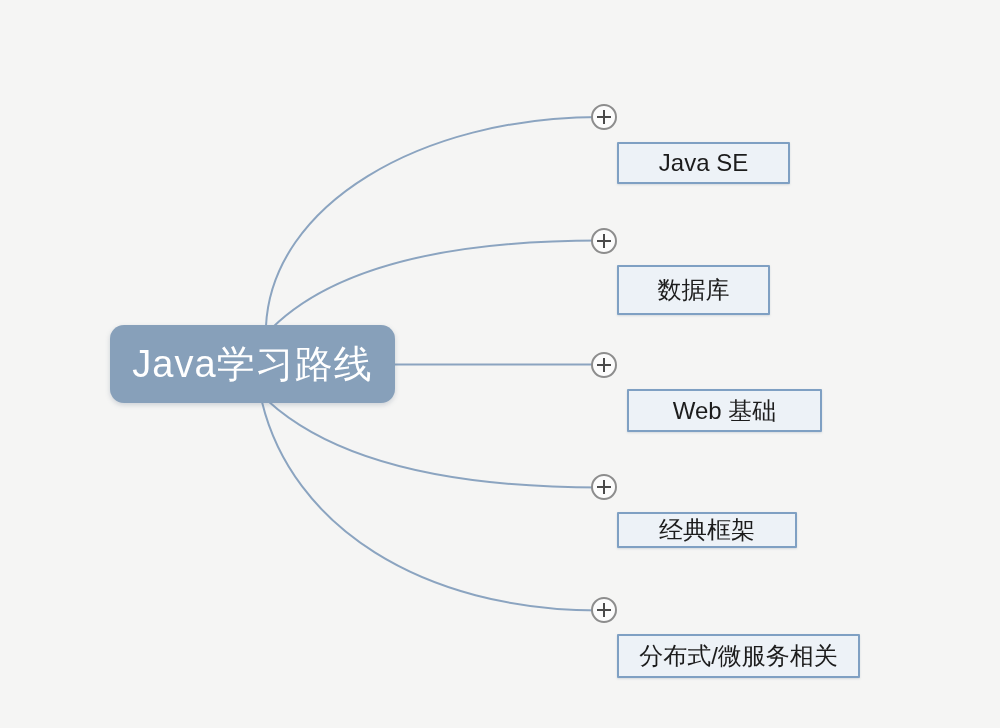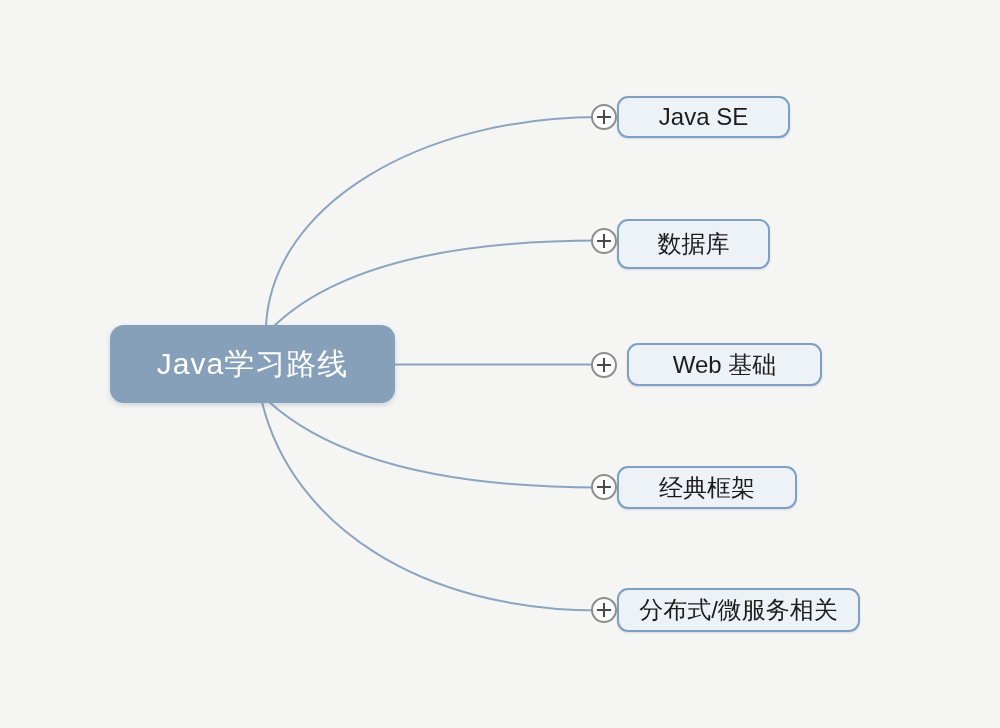--- a/index.html
+++ b/index.html
@@ -33,47 +33,48 @@
     background: var(--root-fill, #87a0ba);
     border-radius: 14px;
     display: flex;
     align-items: center;
     justify-content: center;
     box-shadow: 0 2px 5px rgba(100,120,140,0.28);
     cursor: default;
   }
   .root-node .label {
     color: var(--root-text, #ffffff);
-    font-size: 30px;
+    font-size: 38px;
     letter-spacing: 1px;
     white-space: nowrap;
   }
 
   .topic-node {
     position: absolute;
     background: var(--topic-fill, #edf2f7);
     border: 2px solid var(--topic-border, #7fa0c3);
-    border-radius: 11px;
+    border-radius: 1px;
     box-sizing: border-box;
     display: flex;
     align-items: center;
     justify-content: center;
     box-shadow: 0 1px 2px rgba(120,140,160,0.25);
     cursor: default;
+    margin-top: 46px;
   }
   .topic-node .label {
     color: var(--topic-text, #1c1c1c);
     font-size: 24px;
     white-space: nowrap;
   }
 
   .t1 { left: 617px; top: 96px;  width: 173px; height: 42px; }
   .t2 { left: 617px; top: 219px; width: 153px; height: 50px; }
   .t3 { left: 627px; top: 343px; width: 195px; height: 43px; }
-  .t4 { left: 617px; top: 466px; width: 180px; height: 43px; }
+  .t4 { left: 617px; top: 466px; width: 180px; height: 36px; }
   .t5 { left: 617px; top: 588px; width: 243px; height: 44px; }
 
   .toggle {
     position: absolute;
     width: 26px; height: 26px;
     box-sizing: border-box;
     background: var(--toggle-fill, #fcfcfc);
     border: 2px solid var(--toggle-border, #8d8d8d);
     border-radius: 50%;
     cursor: pointer;

